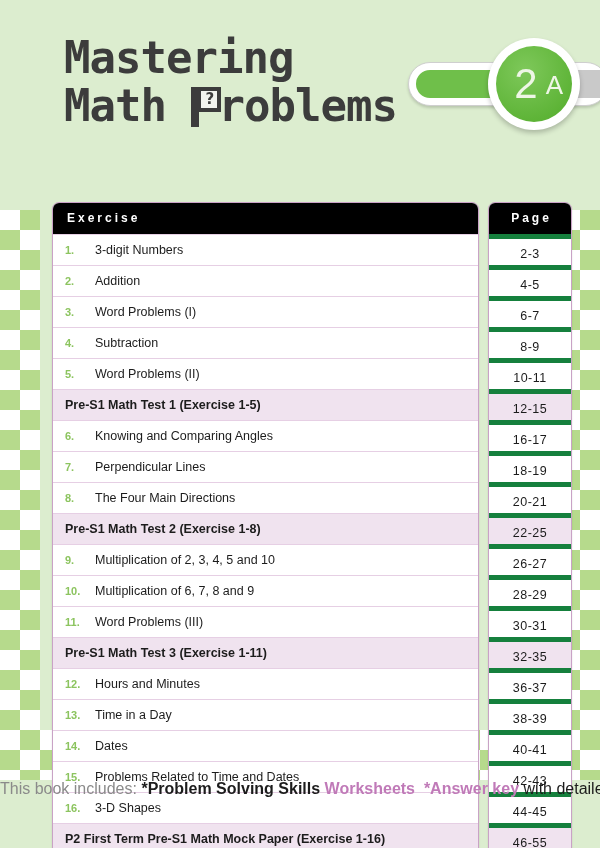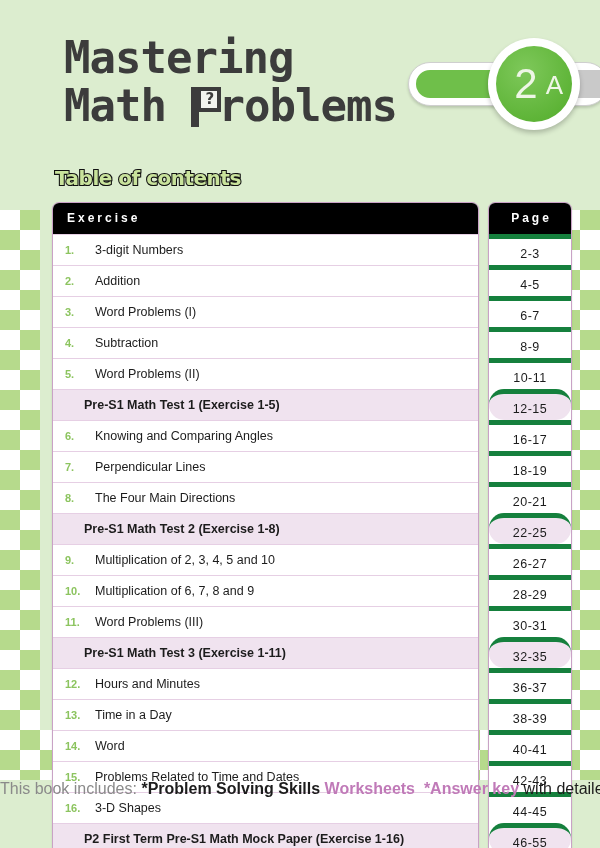--- a/index.html
+++ b/index.html
@@ -224,21 +224,20 @@
     border-top: 1px solid #e6cfe4;
     display: flex;
     align-items: center;
     font-size: 12.5px;
     color: #1c1c1c;
     background: #ffffff;
   }
   .row.test {
     background: #f0e3ef;
     font-weight: bold;
-    padding-left: 19px;
   }
   .row .num {
     width: 42px;
     padding-left: 12px;
     color: #8cc45f;
     font-size: 11px;
     font-weight: bold;
     flex: none;
   }
   .row .label { padding-left: 0; }
@@ -247,21 +246,21 @@
   .prow {
     height: 31px;
     border-top: 5px solid #15803d;
     line-height: 31px;
     text-align: center;
     font-size: 12.5px;
     letter-spacing: 0.5px;
     color: #1c1c1c;
     background: #ffffff;
   }
-  .prow.test { background: #f0e3ef; border-radius: 15px; }
+  .prow.test { background: #f0e3ef; }
 
   
   #footer {
     position: absolute;
     left: 0;
     top: 780px;
     width: 508px;
     text-align: center;
     font-size: 16px;
     color: #1c1c1c;
@@ -293,21 +292,20 @@
       <div id="badge-ring">
         <div id="badge-circle">
           <div id="badge-num">2</div>
           <div id="badge-letter">A</div>
         </div>
       </div>
     </div>
 
   </div>
 
-  <div id="toc-heading">Table of contents</div>
 
   <div id="table-area">
 
     <div id="exercise-panel">
       <div class="col-head" id="exercise-head">Exercise</div>
       <div id="exercise-rows">
           <div class="row">
             <span class="num">1.</span>
             <span class="label">3-digit Numbers</span>
           </div>
@@ -363,21 +361,21 @@
           <div class="row">
             <span class="num">12.</span>
             <span class="label">Hours and Minutes</span>
           </div>
           <div class="row">
             <span class="num">13.</span>
             <span class="label">Time in a Day</span>
           </div>
           <div class="row">
             <span class="num">14.</span>
-            <span class="label">Word</span>
+            <span class="label">Dates</span>
           </div>
           <div class="row">
             <span class="num">15.</span>
             <span class="label">Problems Related to Time and Dates</span>
           </div>
           <div class="row">
             <span class="num">16.</span>
             <span class="label">3-D Shapes</span>
           </div>
           <div class="row test">

